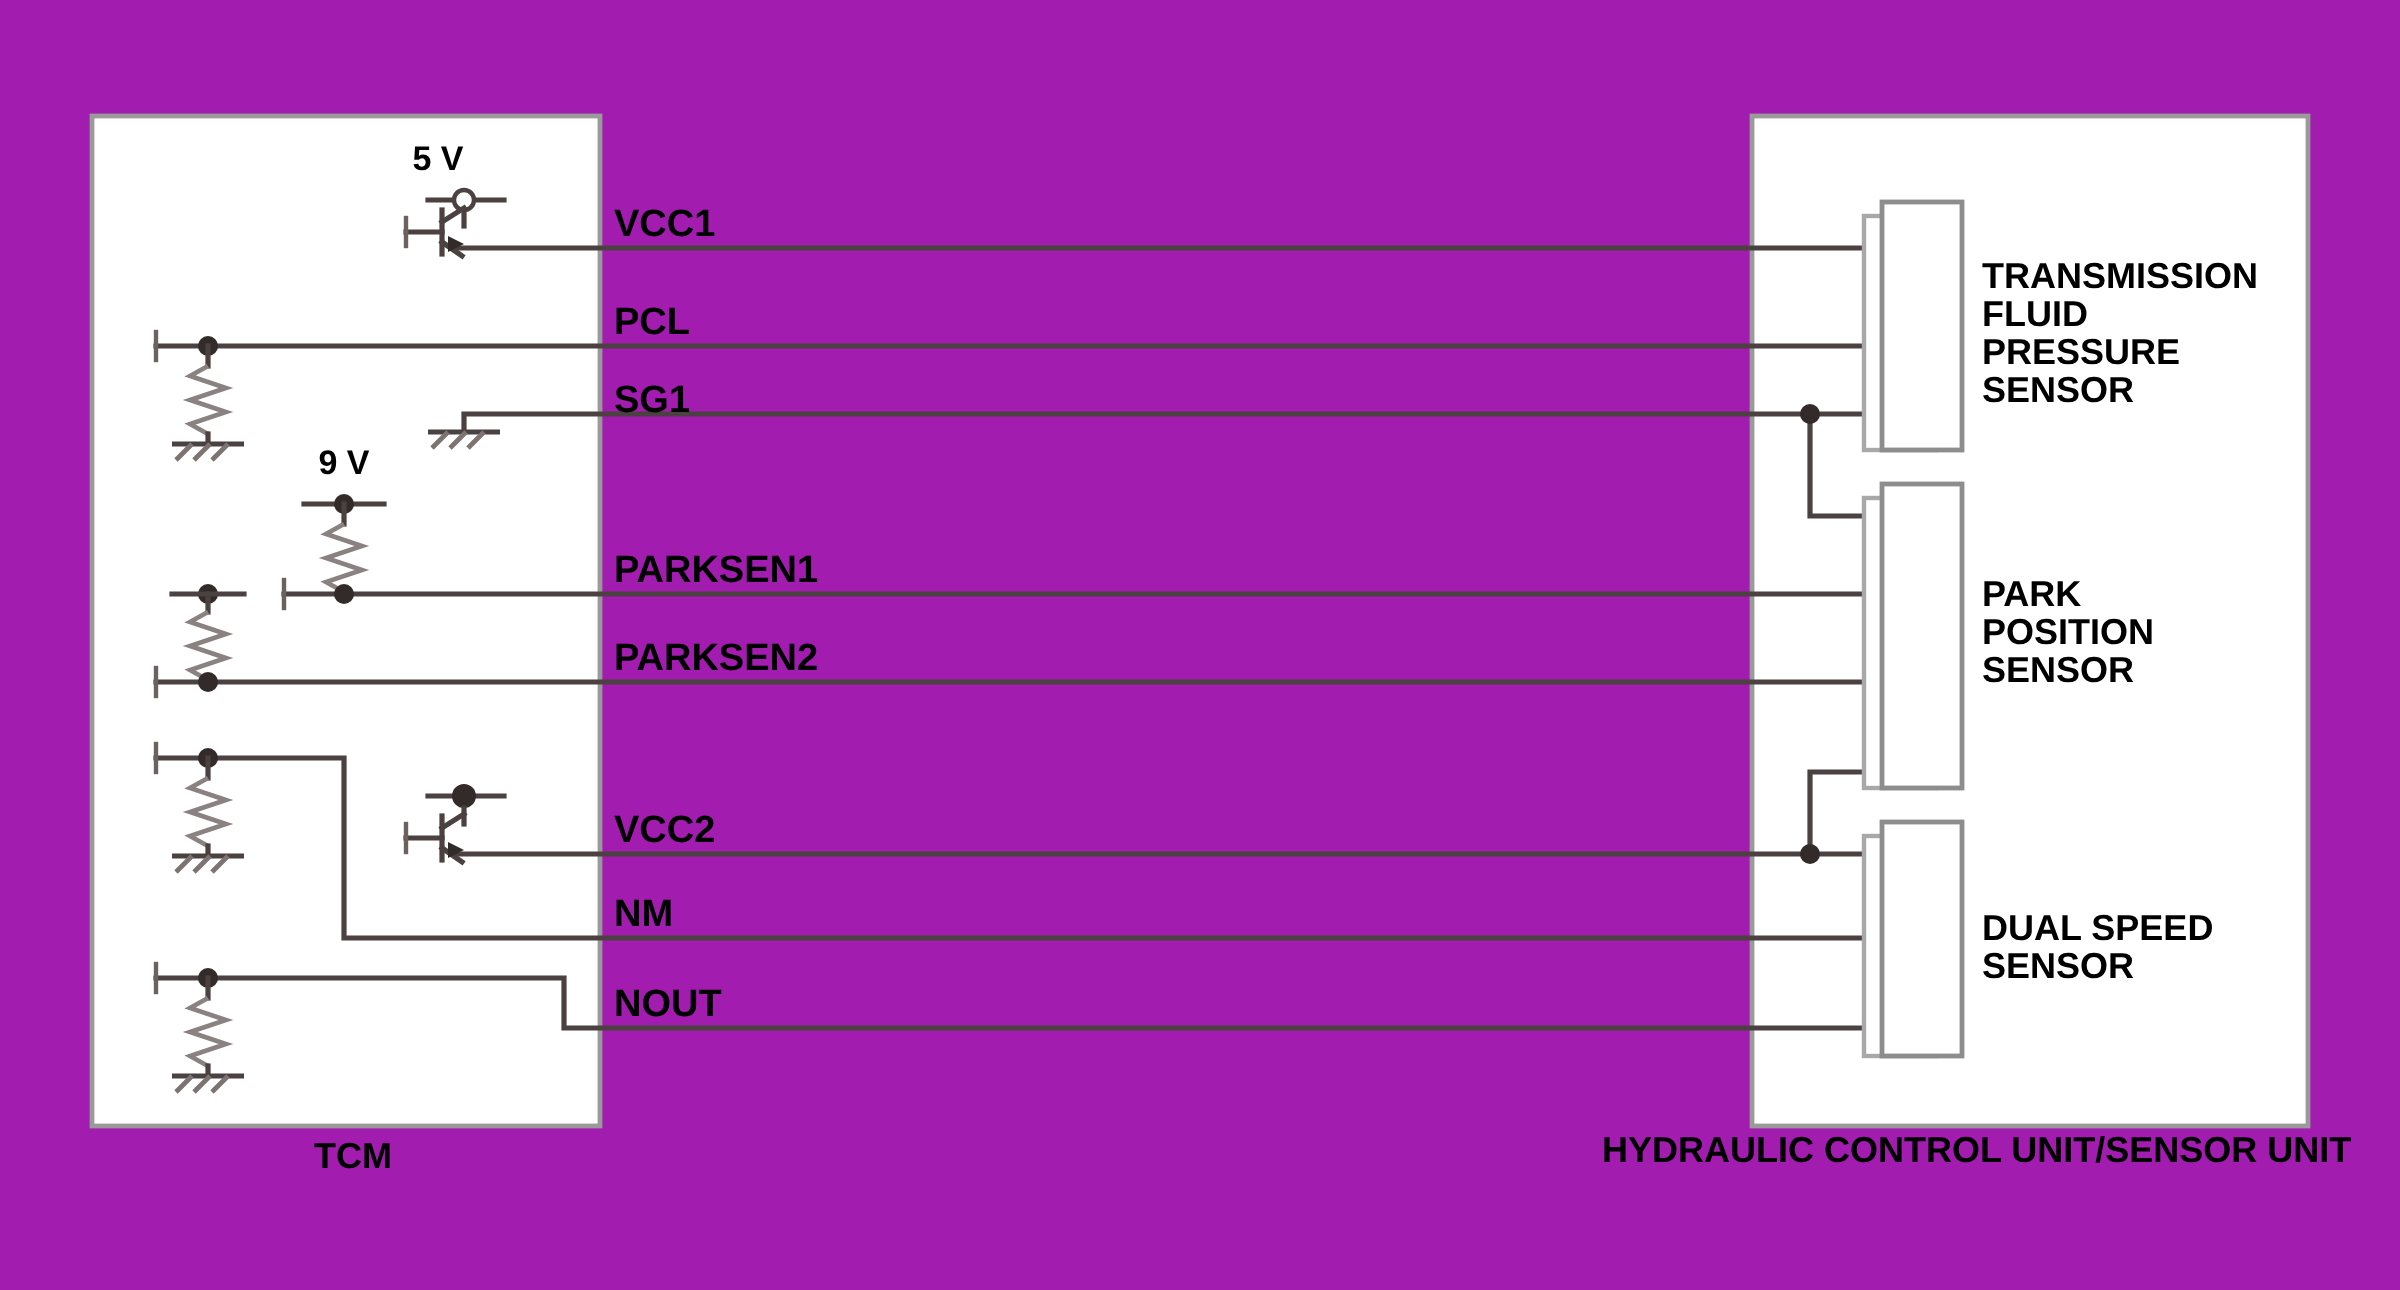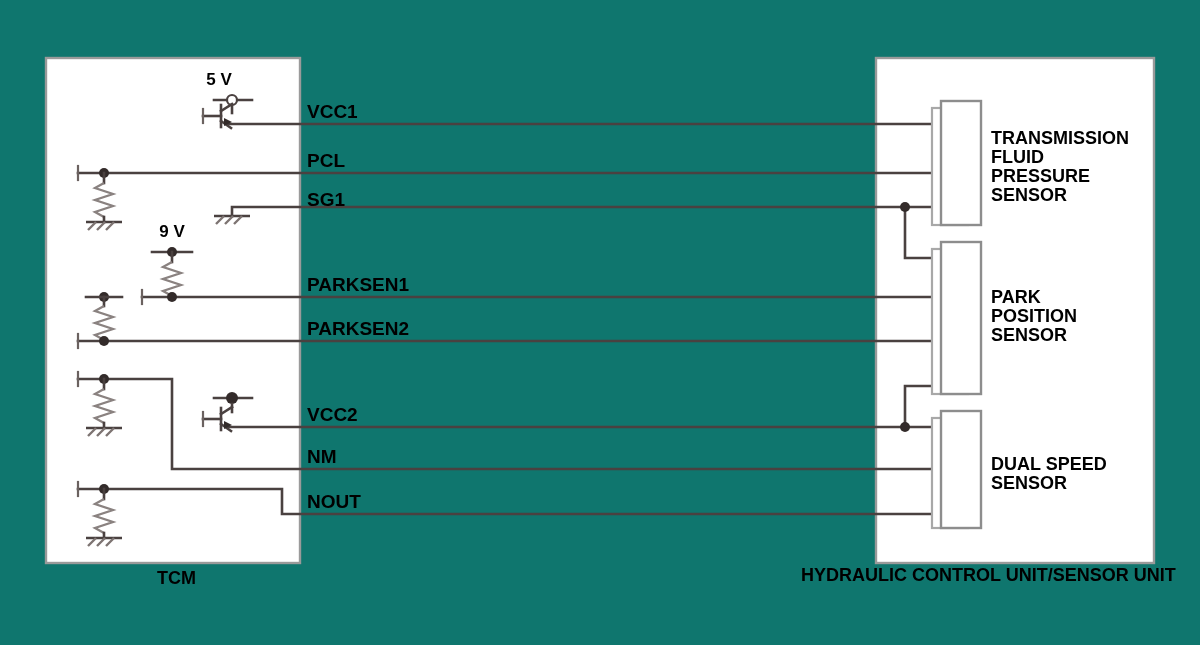--- a/index.html
+++ b/index.html
@@ -7,21 +7,21 @@
     padding: 0;
     background: #ffffff;
   }
   body {
     font-family: "Liberation Sans", sans-serif;
   }
   #diagram-root {
     position: relative;
     width: 1200px;
     height: 645px;
-    background: #0f766e;
+    background: #a21caf;
     overflow: hidden;
   }
   svg.diagram-canvas {
     position: absolute;
     left: 0;
     top: 0;
     width: 1200px;
     height: 645px;
   }
   .wire {

